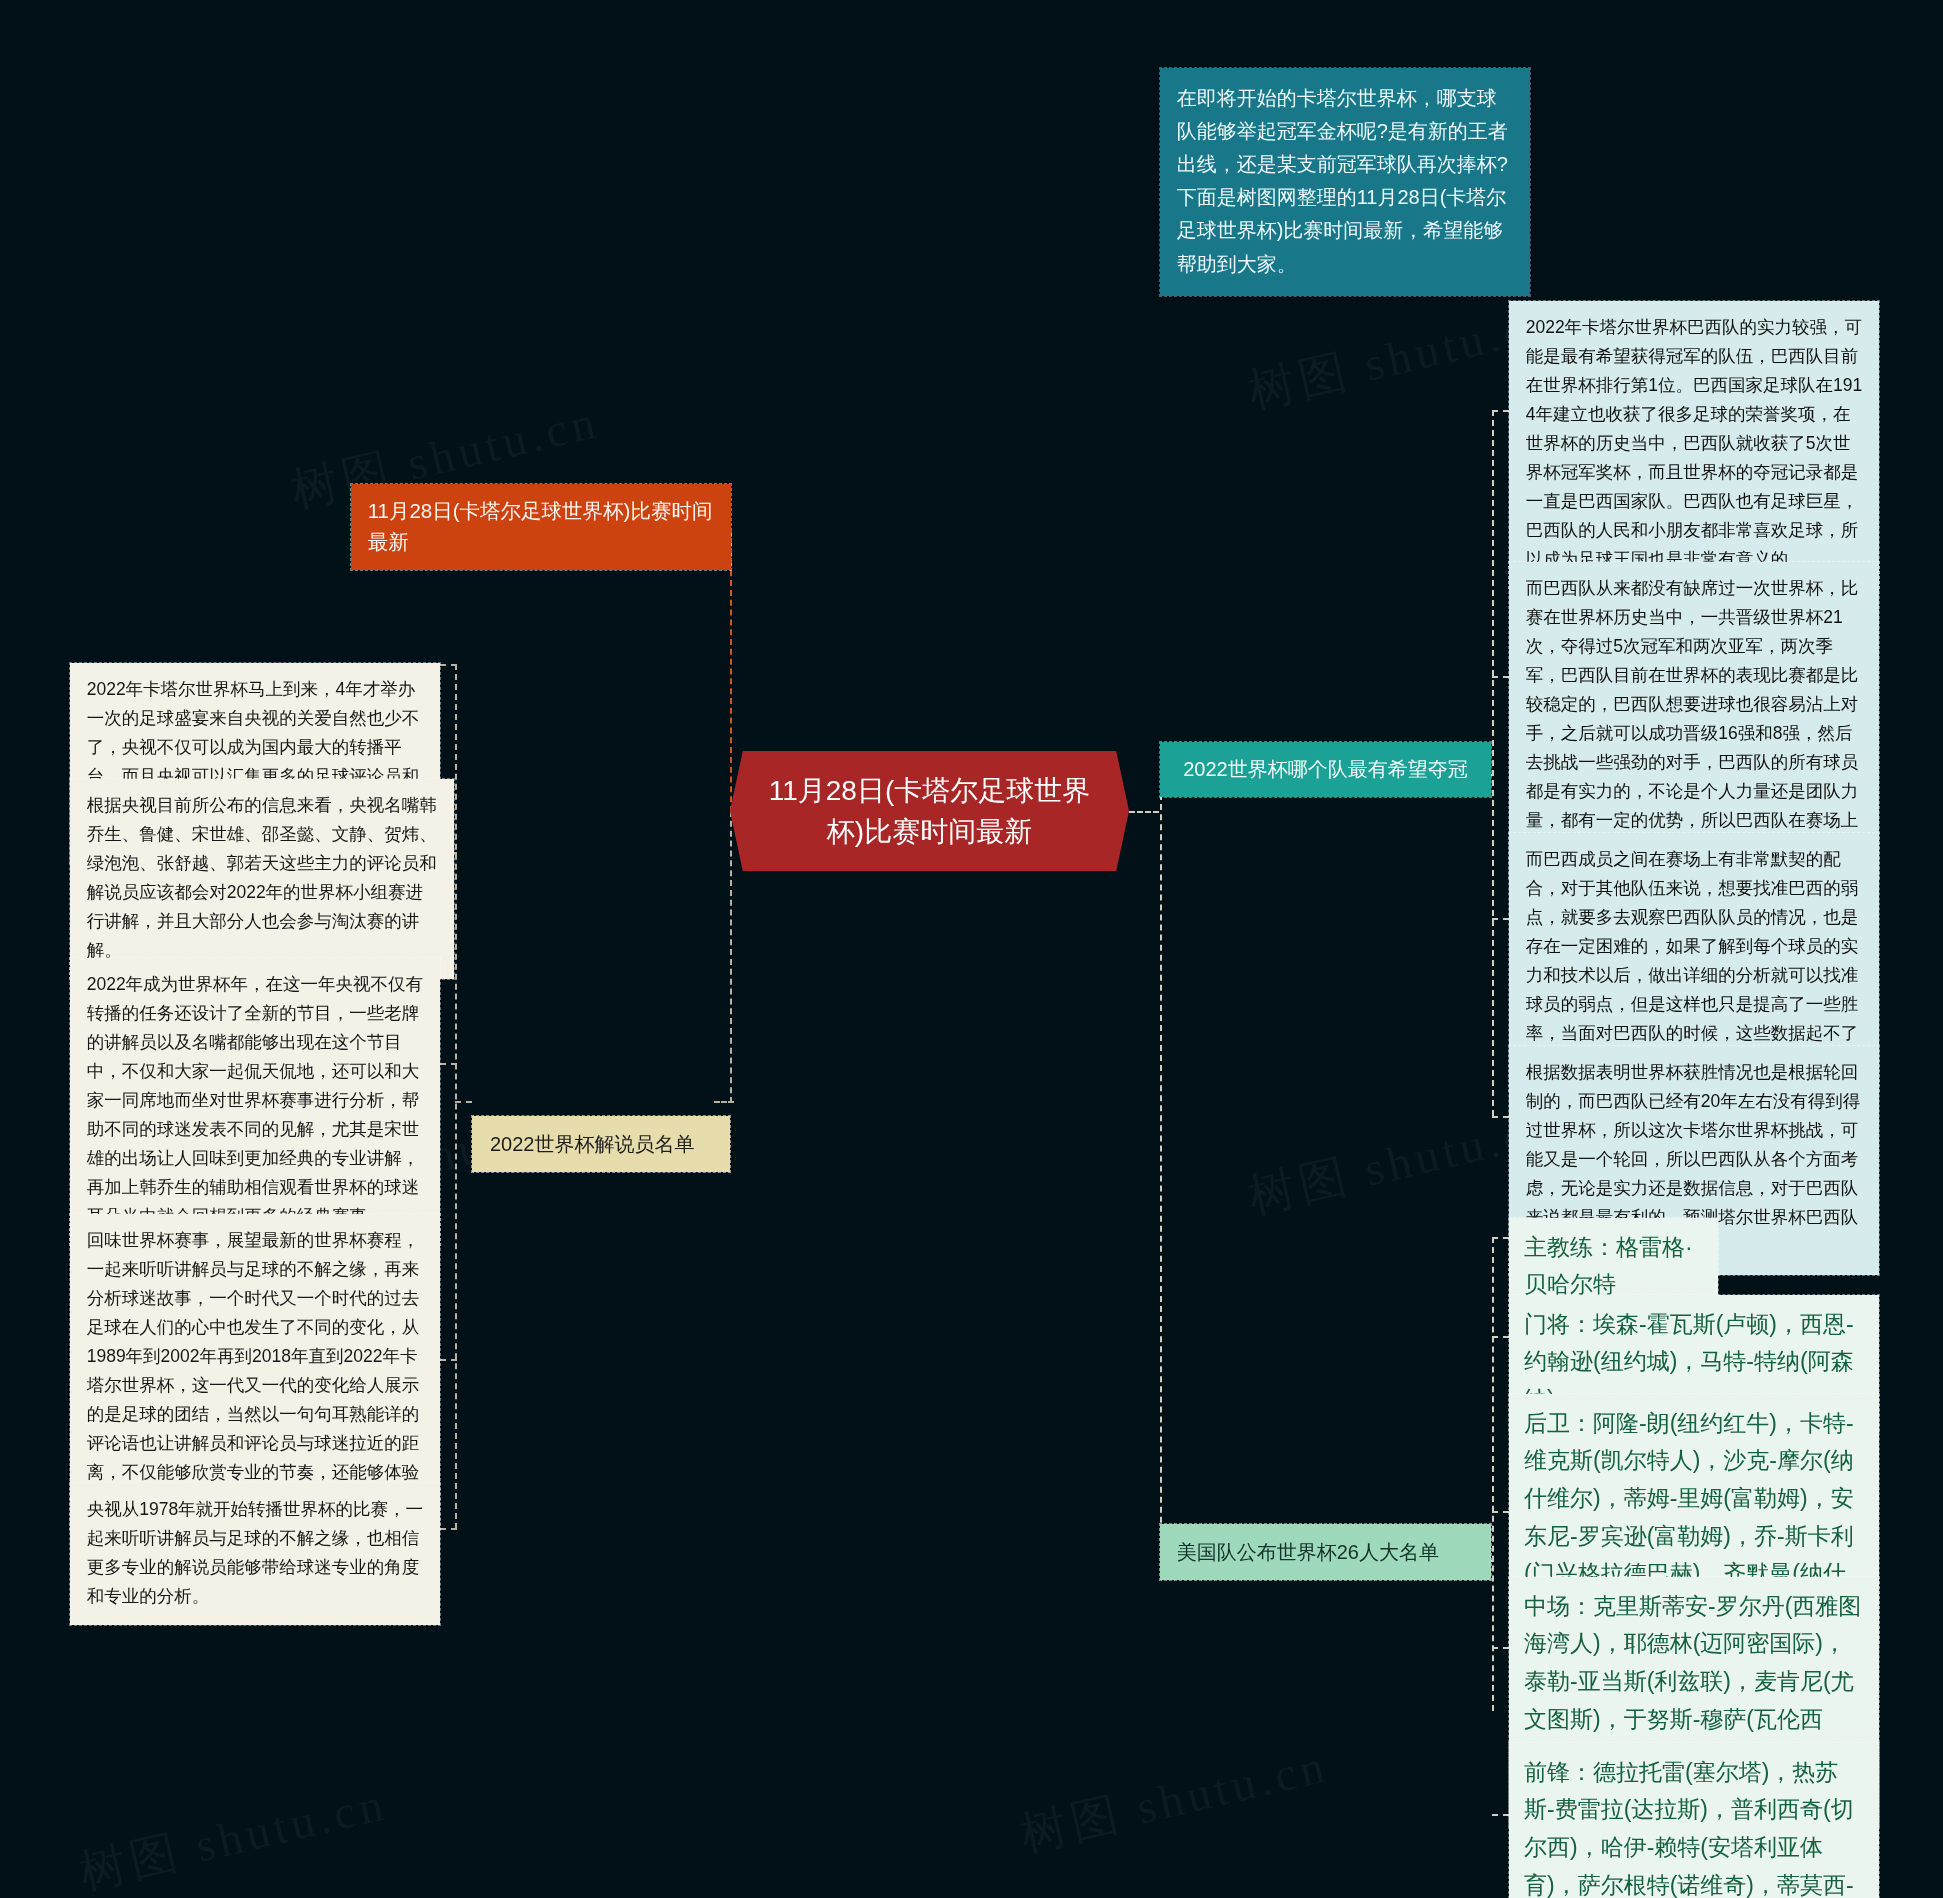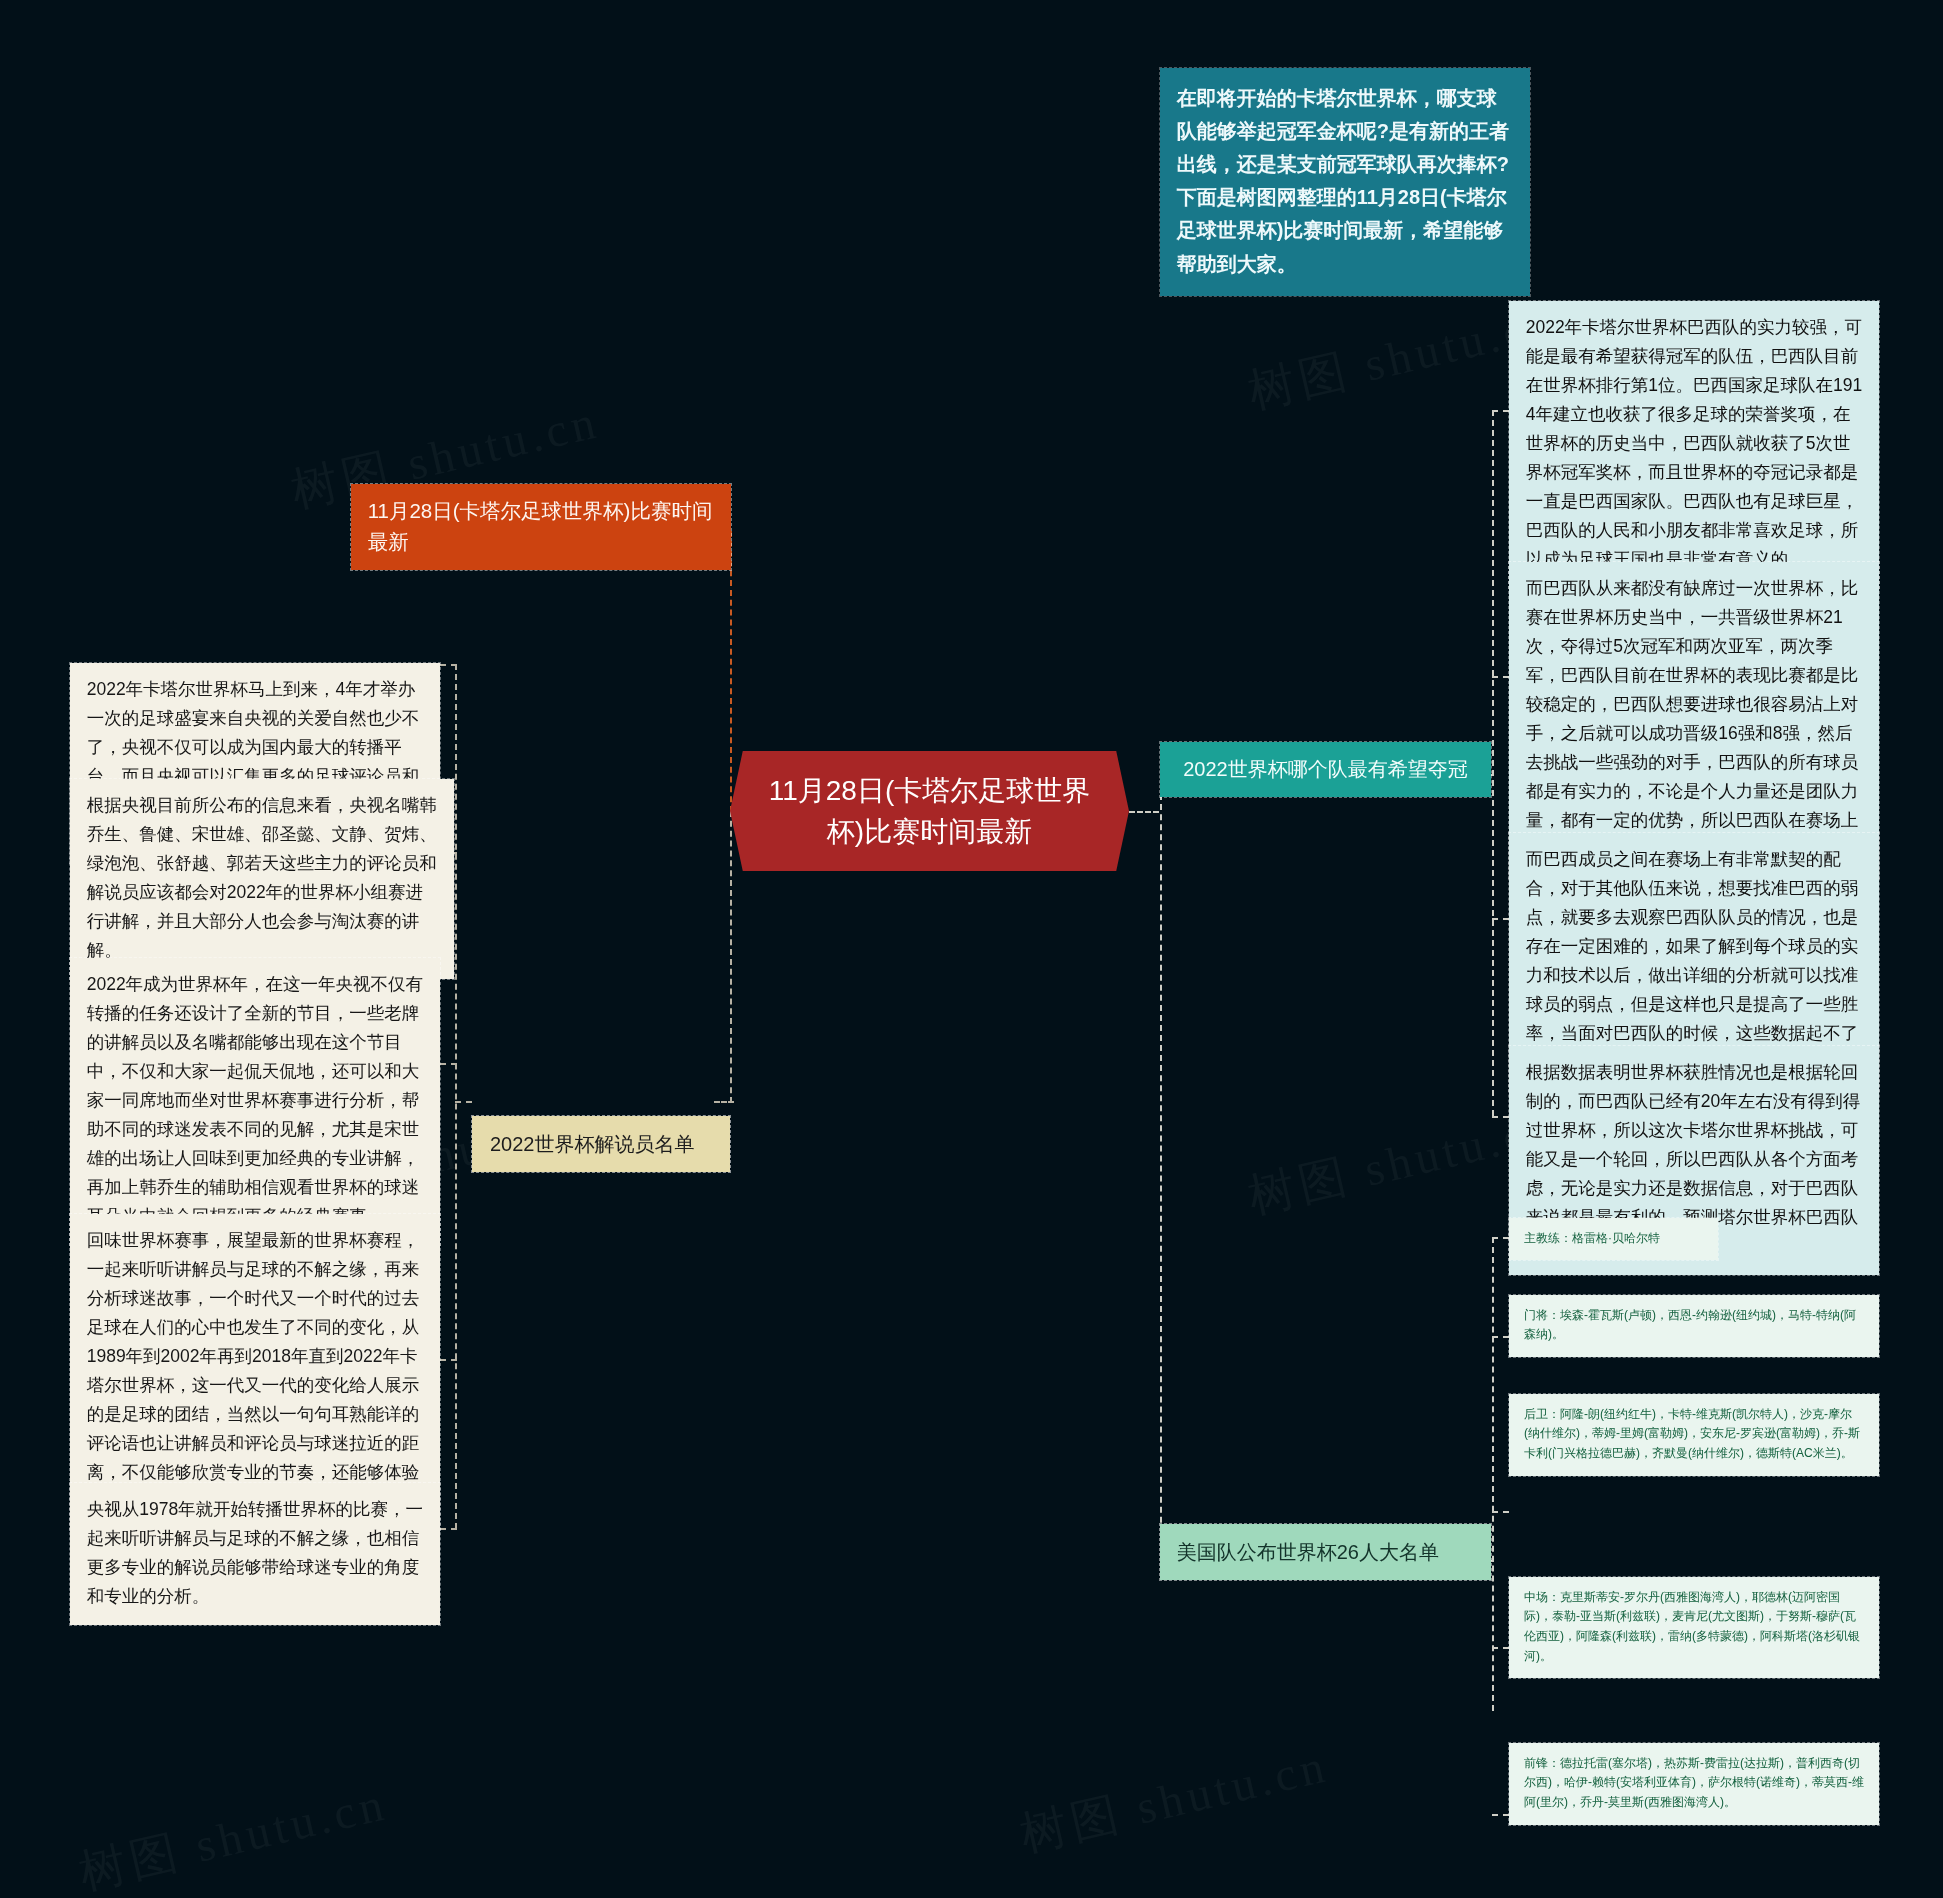--- a/index.html
+++ b/index.html
@@ -30,21 +30,20 @@
 
   
   .intro{
     background:#18788a;
     color:#eef9fb;
     font-size:20px;
     padding:13.7px 16.7px 15px 16.7px;
     line-height:1.66;
     outline:1.5px dashed rgba(255,255,255,0.30);
     outline-offset:-0.8px;
-    font-weight:bold;
   }
 
   
   .central{
     background:#a82626;
     color:#ffffff;
     font-size:28px;
     text-align:center;
     display:flex;
     align-items:center;
@@ -105,21 +104,21 @@
     color:#111111;
     font-size:17.5px;
     padding:12px 16.7px 13.7px 16.7px;
     line-height:1.66;
     outline:1.5px dashed rgba(255,255,255,0.42);
     outline-offset:-0.8px;
   }
   .leaf-mint{
     background:#eaf5ef;
     color:#14613f;
-    font-size:12px;
+    font-size:23px;
     padding:10.6px 15px 12px 15px;
     line-height:1.64;
     outline:1.5px dashed rgba(255,255,255,0.42);
     outline-offset:-0.8px;
   }
 
   
   .conn{position:absolute;pointer-events:none;}
   .h-dash{border-top:2.3px dashed #b7b2a4;}
   .v-dash{border-left:2.3px dashed #b7b2a4;}

